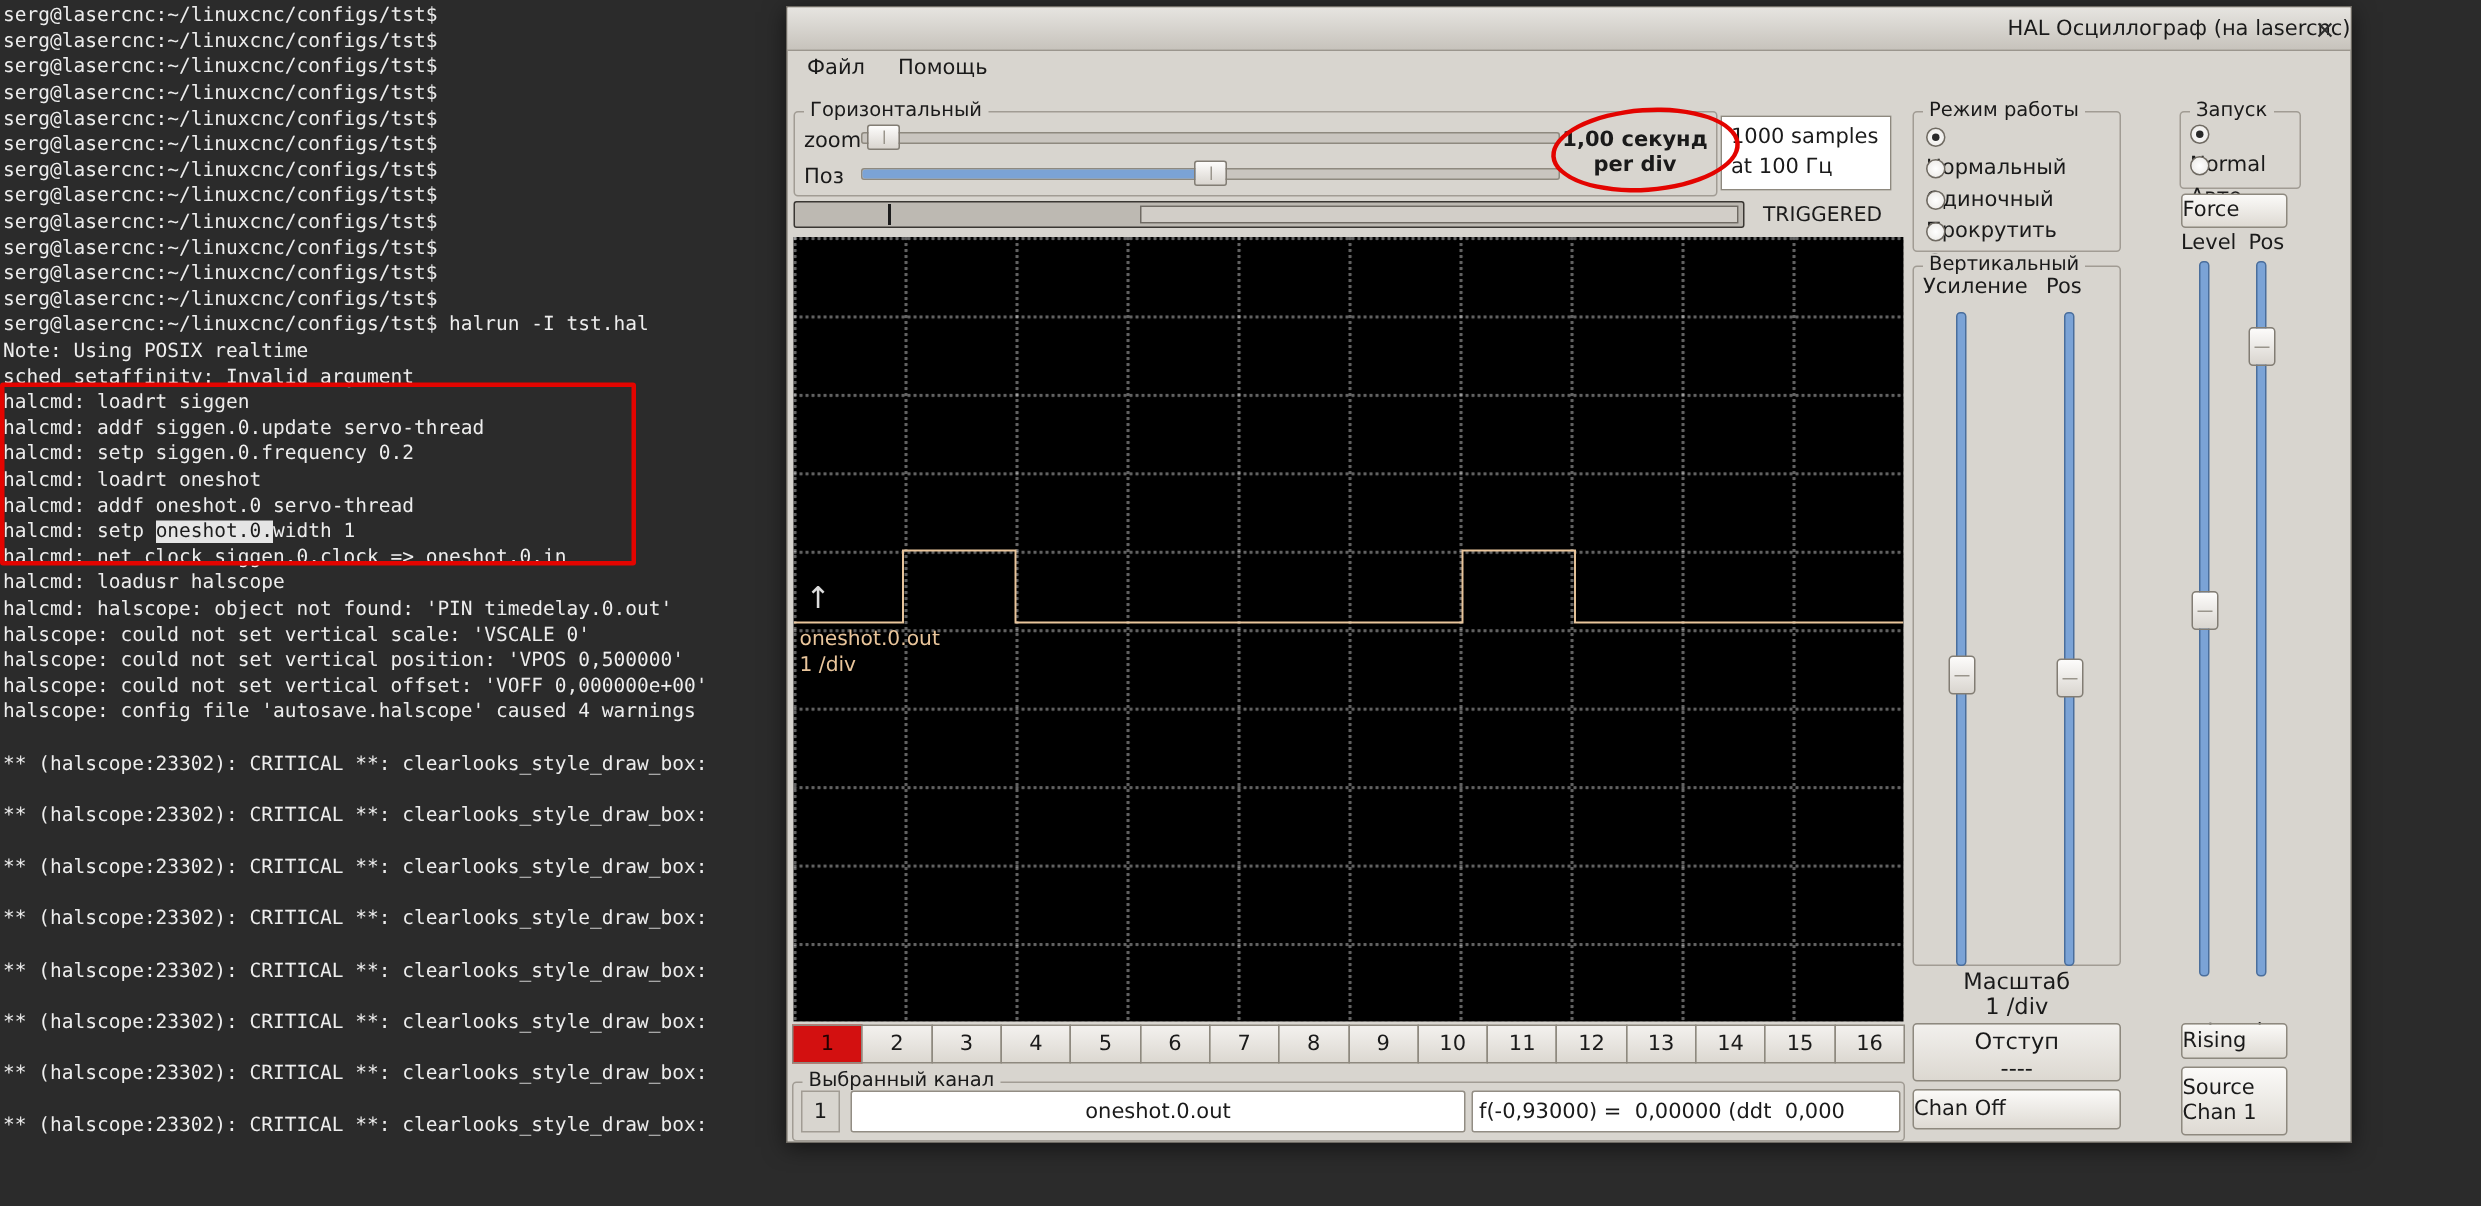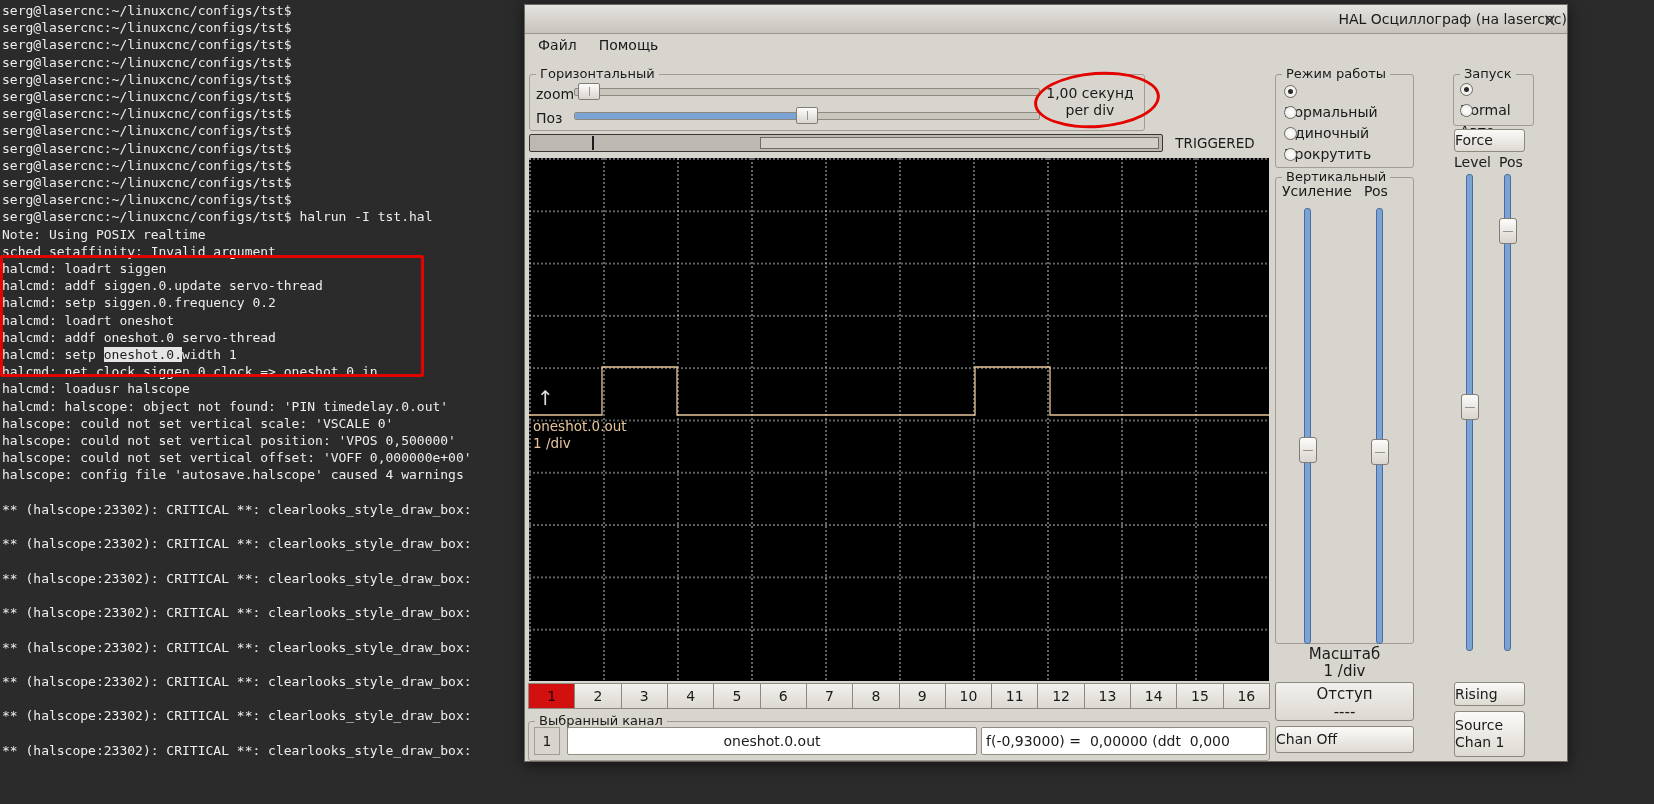--- a/index.html
+++ b/index.html
@@ -59,21 +59,21 @@
   #group-horizontal { left:4px; top:69px; width:616px; height:57px; }
   .srow-label { position:absolute; font-size:14px; }
   .hslider { position:absolute; height:18px; }
   .htrough { position:absolute; left:0; right:0; top:5px; height:8px;
     background:#c9c5bf; border:1px solid #8e897f; border-radius:2px; }
   .hfill { position:absolute; left:1px; top:6px; height:6px; background:#7ba3d6; border-radius:2px; }
   .hthumb { position:absolute; top:0; width:22px; height:17px;
     background:linear-gradient(#fdfcfb,#d9d5cf); border:1px solid #827d74; border-radius:2px; }
   .hthumb::after { content:""; position:absolute; top:3px; bottom:3px; left:50%; width:1px; background:#9a958c; }
   #scale-text { position:absolute; left:508px; top:10px; width:104px; text-align:center;
-    font-size:14px; line-height:17px; }
+    font-size:14px; line-height:17px;font-weight:bold; }
   #samples-box {
     position:absolute; left:622px; top:72px; width:114px; height:50px;
     background:#fff; border:1px solid #8e897f; padding:3px 6px; font-size:14px; line-height:20px;
   }
   #trigger-bar {
     position:absolute; left:4px; top:129px; width:634px; height:18px;
     background:#bdb9b2; border:1px solid #3a3733; border-radius:2px;
   }
   #trigger-tick { position:absolute; left:62px; top:1px; bottom:1px; width:2px; background:#1c1c1c; }
   #trigger-window { position:absolute; left:230px; right:3px; top:2px; bottom:2px;
@@ -229,20 +229,24 @@
       <div class="htrough"></div>
       <div class="hfill" style="width:224px;"></div>
       <div class="hthumb" style="left:222px;"></div>
     </div>
     <div id="scale-text">
       <div>1,00 секунд</div>
       <div>per div</div>
     </div>
   </div>
 
+  <div id="samples-box">
+    <div>1000 samples</div>
+    <div>at 100 Гц</div>
+  </div>
 
   <div id="trigger-bar">
     <div id="trigger-tick"></div>
     <div id="trigger-window"></div>
   </div>
   <span id="triggered-label">TRIGGERED</span>
 
   <div id="scope">
     <svg width="740" height="523" viewBox="0 0 740 523">
       <polyline fill="none" stroke-width="1.3" points="0,257 73,257 73,209 148,209 148,257 446,257 446,209 521,209 521,257 740,257" stroke="#e9c59b"></polyline>

